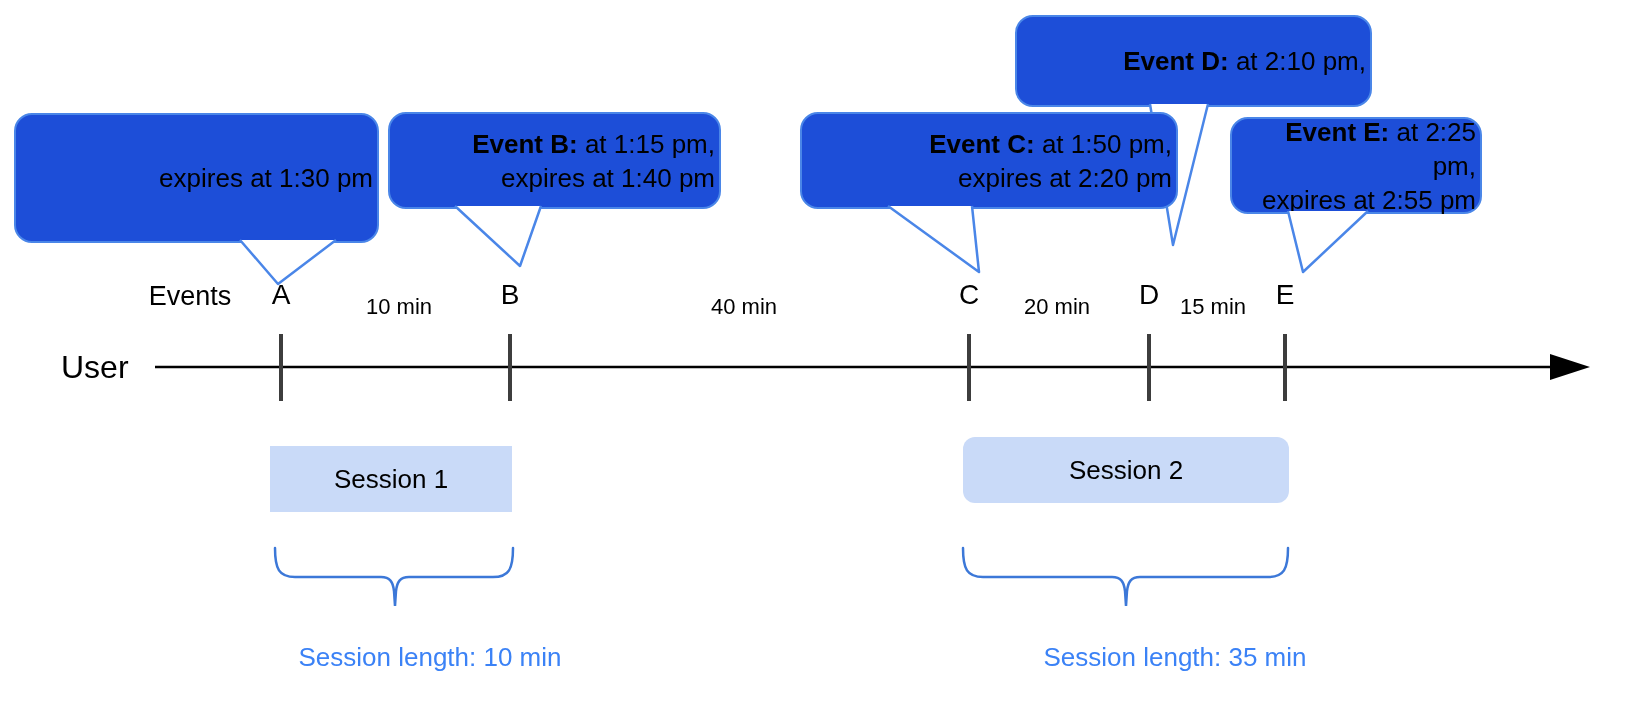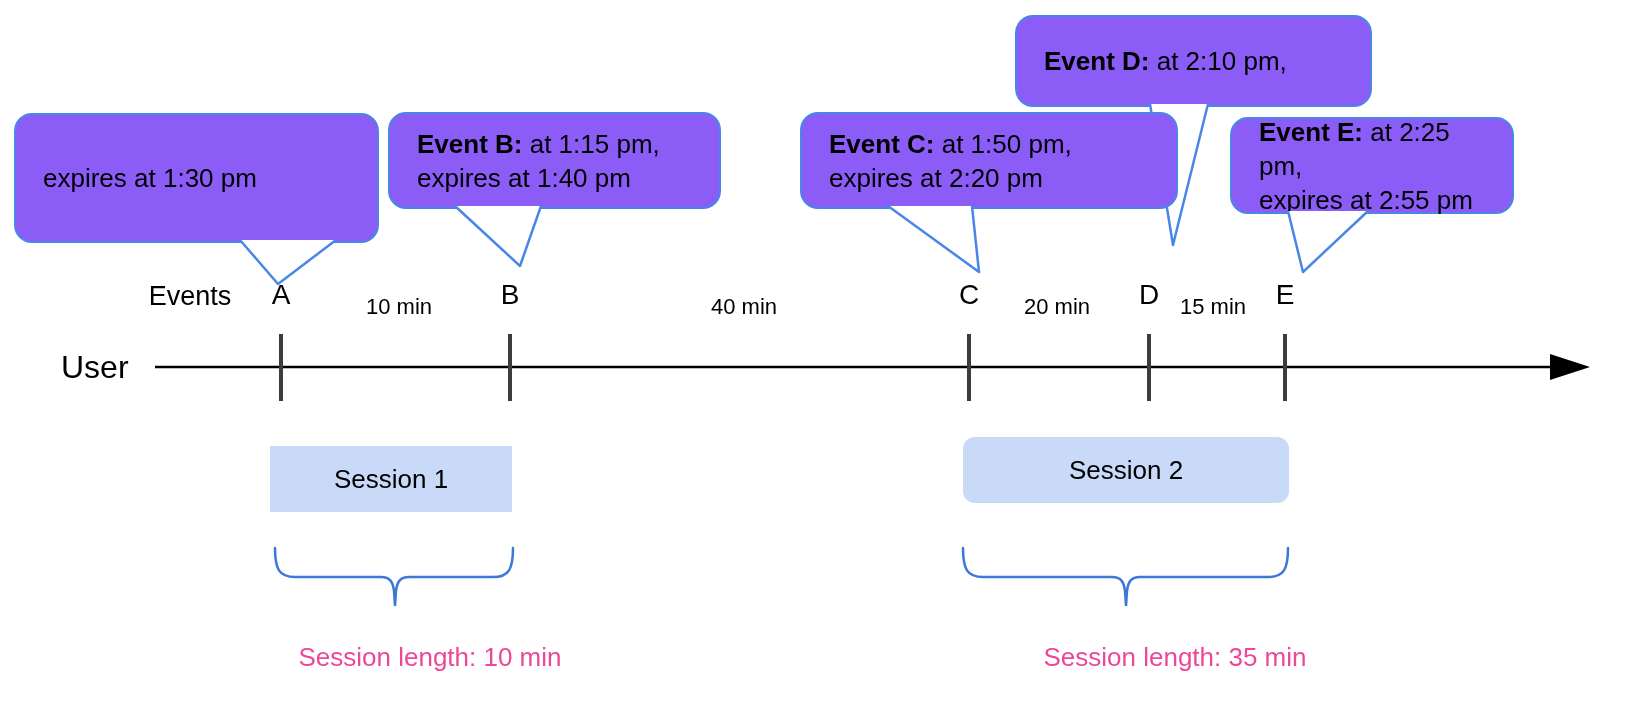--- a/index.html
+++ b/index.html
@@ -4,39 +4,39 @@
 <style>
   html,body { margin:0; padding:0; background:#fff; }
   .canvas {
     position:relative; width:1634px; height:702px; background:#ffffff;
     font-family:"Liberation Sans", sans-serif; color:#000; overflow:hidden;
   }
   .layer { position:absolute; left:0; top:0; width:1634px; height:702px; pointer-events:none; }
   .z0{z-index:0;} .z1{z-index:1;} .z2{z-index:2;} .z3{z-index:3;} .z4{z-index:4;} .z5{z-index:5;}
 
   .bubble {
-    position:absolute; background:#8b5cf6; border:2.5px solid #4a86e8;
+    position:absolute; background:#1d4ed8; border:2.5px solid #4a86e8;
     border-radius:18px; box-sizing:border-box;
     display:flex; flex-direction:column; justify-content:center;
-    padding-left:27px; padding-right:16px;
-    font-size:26px; line-height:34px;
+    padding-left:27px; padding-right:4px;
+    font-size:26px; line-height:34px;text-align:right;
   }
   .bubble .b { font-weight:bold; }
 
   .lbl { position:absolute; text-align:center; }
   .letter { font-size:28px; }
   .axis-label { font-size:27px; }
   .interval { font-size:22px; }
   .user { font-size:32px; text-align:left; }
   .session-box {
     position:absolute; background:#c9daf8; height:66px;
     display:flex; align-items:center; justify-content:center;
     font-size:26px; z-index:5;
   }
-  .session-len { position:absolute; width:400px; text-align:center; font-size:26px; color:#ec4899; z-index:5; }
+  .session-len { position:absolute; width:400px; text-align:center; font-size:26px; color:#3b82f6; z-index:5; }
 </style>
 </head>
 <body>
 
 <div class="canvas">
 
   <svg class="layer z0" viewBox="0 0 1634 702">
     <line x1="155" y1="367" x2="1560" y2="367" stroke="#000" stroke-width="2.5"></line>
     <polygon points="1550,354 1590,367 1550,380" fill="#000"></polygon>
     <rect x="279" y="334" width="4" height="67" fill="#3d3d3d"></rect>
@@ -62,21 +62,21 @@
   <div class="bubble z3" style="left:388px; top:112px; width:333px; height:97px;">
     <div><span class="b">Event B:</span><span> at 1:15 pm,</span></div>
     <div>expires at 1:40 pm</div>
   </div>
 
   <div class="bubble z3" style="left:800px; top:112px; width:378px; height:97px;">
     <div><span class="b">Event C:</span><span> at 1:50 pm,</span></div>
     <div>expires at 2:20 pm</div>
   </div>
 
-  <div class="bubble z3" style="left:1230px; top:117px; width:284px; height:97px;">
+  <div class="bubble z3" style="left:1230px; top:117px; width:252px; height:97px;">
     <div><span class="b">Event E:</span><span> at 2:25 pm,</span></div>
     <div>expires at 2:55 pm</div>
   </div>
 
   <svg class="layer z4" viewBox="0 0 1634 702">
     <path d="M 240,240 L 278,284 L 336,240" fill="#ffffff" stroke="#4a86e8" stroke-width="2.5" stroke-linejoin="round"></path>
     <path d="M 455,206 L 520,266 L 541,206" fill="#ffffff" stroke="#4a86e8" stroke-width="2.5" stroke-linejoin="round"></path>
     <path d="M 888,206 L 979,272 L 972,206" fill="#ffffff" stroke="#4a86e8" stroke-width="2.5" stroke-linejoin="round"></path>
     <path d="M 1288,211 L 1303,272 L 1368,211" fill="#ffffff" stroke="#4a86e8" stroke-width="2.5" stroke-linejoin="round"></path>
   </svg>

